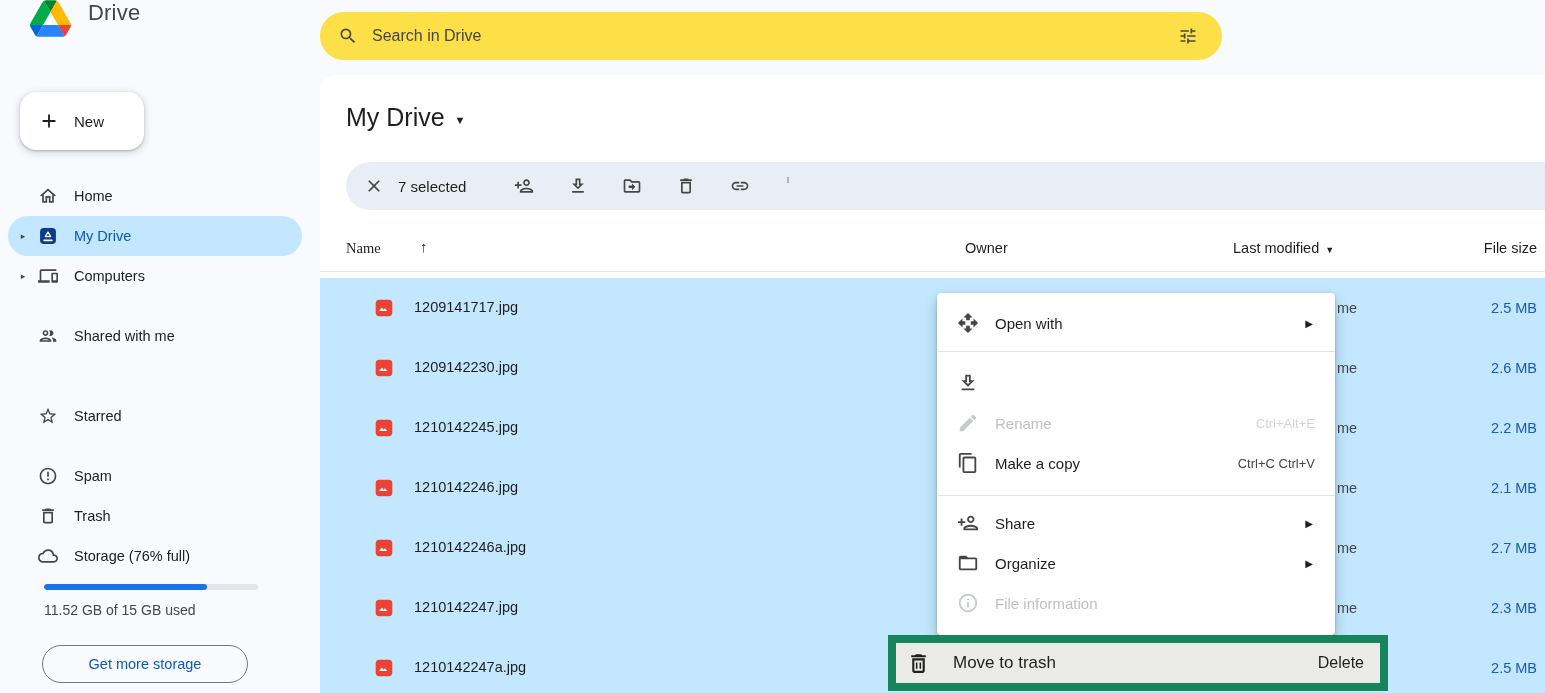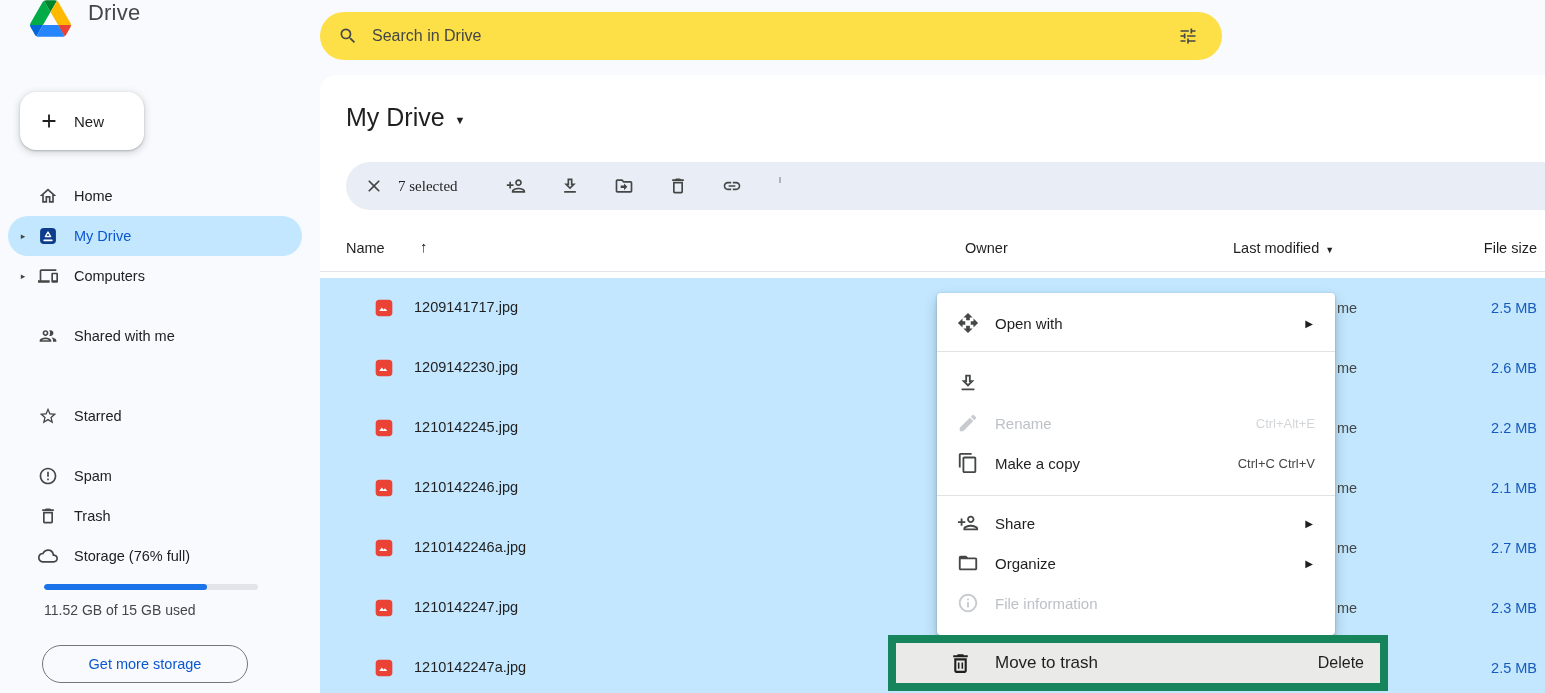--- a/index.html
+++ b/index.html
@@ -56,25 +56,25 @@
   .page-title { position:absolute; left:26px; top:28px; display:flex; align-items:center; gap:10px; cursor:pointer; }
   .page-title .t { font-size:25px; color:#1f1f1f; }
   .page-title .caret { font-size:11px; color:#1f1f1f; padding-top:4px; }
 
   .seltoolbar {
     position:absolute; left:26px; top:87px; right:0; height:48px;
     background:#E9EEF6; border-radius:24px 0 0 24px;
     display:flex; align-items:center;
   }
   .seltoolbar .close { margin-left:14px; color:#444746; padding:4px; cursor:pointer; }
-  .seltoolbar .cnt { font-size:15px; font-weight:500; color:#1f1f1f; margin:0 14px 0 10px;font-family:Liberation Serif, serif; }
+  .seltoolbar .cnt { font-size:15px; font-weight:500; color:#1f1f1f; margin:0 14px 0 10px; }
   .tb-ic { width:20px; height:20px; color:#444746; cursor:pointer; margin-left:34px; }
 
   .thead { position:absolute; left:0; right:0; top:155px; height:42px; border-bottom:1px solid #E3E6EA; font-size:14.5px; font-weight:500; color:#1f1f1f; }
-  .thead .c-name { position:absolute; left:26px; top:10px; cursor:pointer; }
+  .thead .c-name { position:absolute; left:26px; top:10px; cursor:pointer;font-family:Liberation Serif, serif; }
   .thead .sort-up { position:absolute; left:100px; top:8px; font-size:15px; font-weight:400; cursor:pointer; }
   .thead .c-owner { position:absolute; left:645px; top:10px; cursor:pointer; }
   .thead .c-mod { position:absolute; left:913px; top:10px; cursor:pointer; }
   .thead .c-mod .dcaret { font-size:9px; margin-left:6px; }
   .thead .c-size { position:absolute; right:8px; top:10px; cursor:pointer; }
 
   .rows { position:absolute; left:0; right:0; top:203px; bottom:0; }
   .frow { position:relative; height:60px; background:#C2E7FF; cursor:pointer; }
   .frow .ficon { position:absolute; left:54px; top:20px; width:20px; height:20px; }
   .frow .fname { position:absolute; left:94px; top:21px; font-size:14.5px; font-weight:500; color:#1f1f1f; }
@@ -94,21 +94,21 @@
   .mi .sub { font-size:10px; color:#1f1f1f; margin-right:22px; }
   .mi.dis { color:#BDC1C6; cursor:default; }
   .mi.dis .micon { color:#C7CACE; }
   .mi.dis .msc { color:#D3D6D9; }
   .mdiv { position:absolute; left:0; right:0; height:1px; background:#E3E3E3; }
 
   
   .trash-item {
     position:absolute; left:888px; top:635px; width:500px; height:56px;
     border:8px solid #17855C; background:#EAEAE8;
-    display:flex; align-items:center; cursor:pointer;padding-left:42px;
+    display:flex; align-items:center; cursor:pointer;
   }
   .trash-item .micon { width:25px; height:25px; color:#1f1f1f; margin:0 22px 0 10px; }
   .trash-item .mlabel { flex:1; font-size:17px; color:#1f1f1f; }
   .trash-item .msc { font-size:16px; color:#1f1f1f; margin-right:16px; }
 </style>
 </head>
 <body>
 
 <div class="logo">
   <span>

